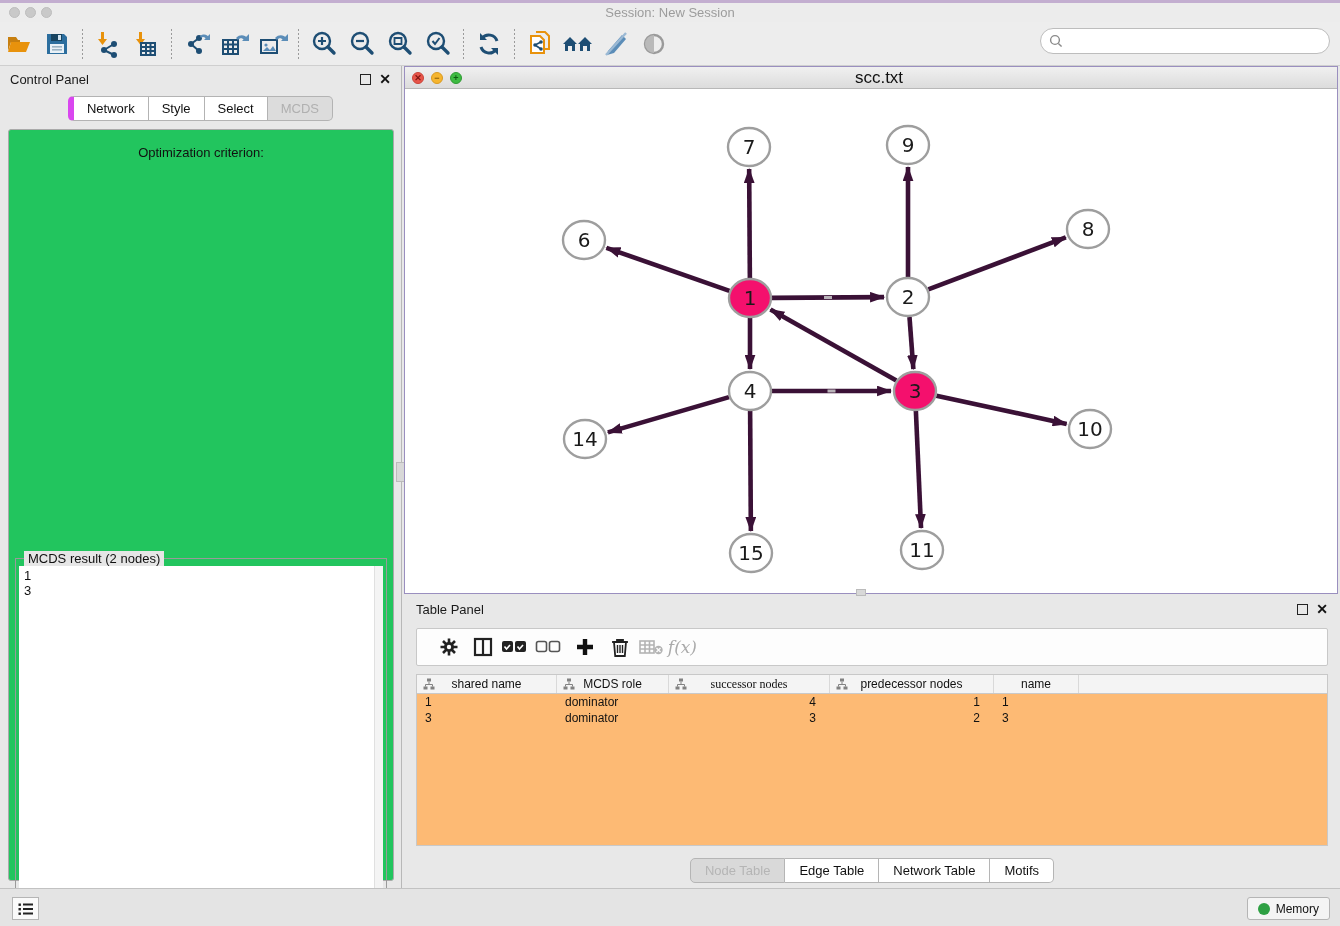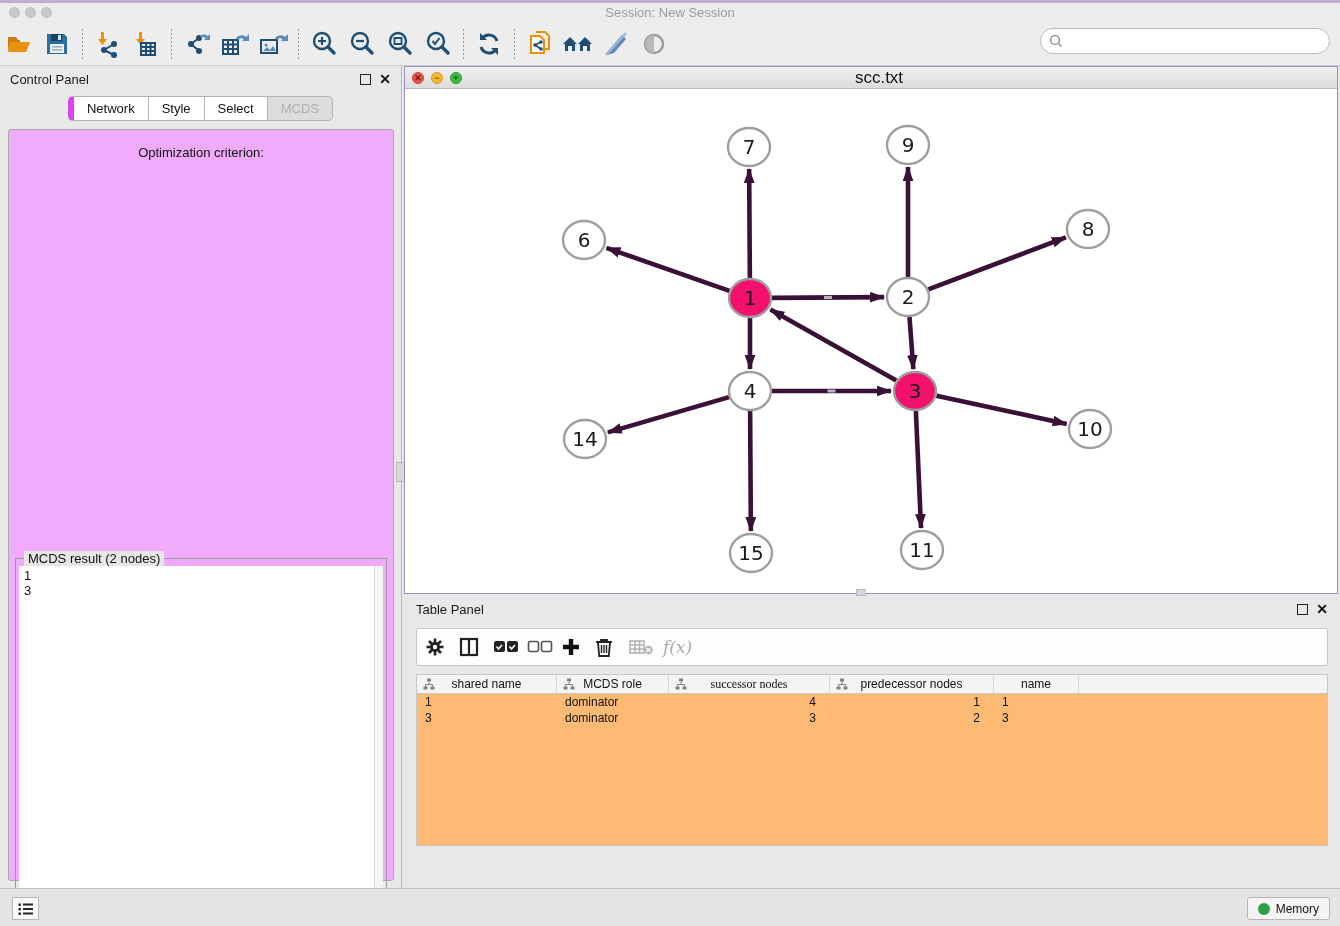--- a/index.html
+++ b/index.html
@@ -29,21 +29,21 @@
   .panel-hdr-btns { margin-left:auto; display:flex; align-items:center; gap:8px; }
   .float-btn { width:11px; height:11px; border:1.5px solid #222; background:transparent; cursor:pointer; }
   .close-btn { font-size:14px; font-weight:bold; color:#111; line-height:11px; cursor:pointer; }
 
   .cp-tabs { position:absolute; left:0; top:30px; width:100%; display:flex; justify-content:center; }
   .cp-tab { font-size:13px; padding:4px 13px; background:#fff; border:1px solid #b3b3b3; border-left:none; color:#111; cursor:pointer; }
   .cp-tab:first-child { border-left:6px solid #d946ef; border-radius:5px 0 0 5px; }
   .cp-tab:last-child { border-radius:0 5px 5px 0; }
   .cp-tab.selected { background:#dcdcdc; color:#b0b0b0; }
 
-  .cp-content { position:absolute; left:8px; top:63px; width:386px; height:752px; border:1px solid #aaa; border-radius:3px; background:#f0abfc; }
+  .cp-content { position:absolute; left:8px; top:63px; width:386px; height:752px; border:1px solid #aaa; border-radius:3px; background:#22c55e; }
   .opt-label { position:absolute; left:0; top:15px; width:100%; text-align:center; font-size:13px; color:#111; }
   .criterion-select { position:absolute; left:36px; top:38px; width:310px; height:24px; background:#fff; border:1px solid #a9a9a9; border-radius:4px; display:flex; align-items:center; font-size:13px; padding-left:10px; cursor:pointer; }
   .select-arrows { margin-left:auto; margin-right:8px; font-size:9px; line-height:8px; color:#333; text-align:center; }
   .cp-buttons { position:absolute; left:0; top:71px; width:100%; display:flex; justify-content:center; gap:14px; }
   .cp-btn { font-size:13px; color:#111; background:#fff; border:1px solid #a9a9a9; border-radius:4px; padding:3px 16px; cursor:pointer; }
 
   .result-group { position:absolute; left:6px; top:428px; width:372px; height:378px; border:1px solid #9a9a9a; }
   .result-title { position:absolute; left:8px; top:-8px; background:#e6e6e6; padding:0 4px; font-size:13px; color:#111; }
   .result-text { position:absolute; left:3px; top:7px; right:12px; bottom:3px; background:#fff; font-size:13px; color:#111; padding:2px 0 0 5px; white-space:pre; overflow:hidden; }
   .result-scrollbar { position:absolute; top:7px; right:3px; bottom:3px; width:9px; background:#f4f4f4; border-left:1px solid #e0e0e0; }
@@ -59,21 +59,21 @@
   .tl-red { background:#e8554a; border:1px solid #c94439; color:#7e1410; }
   .tl-yellow { background:#f6b52e; border:1px solid #d99a22; color:#8a5d07; }
   .tl-green { background:#3dbb41; border:1px solid #2f9a33; color:#0d5c10; }
   .net-title { position:absolute; left:16px; right:0; text-align:center; font-size:17px; color:#111; }
   .graph-canvas { width:932px; height:504px; display:block; background:#fff; }
 
   
   .table-panel { left:404px; top:596px; width:936px; height:292px; background:#e8e8e8; }
   .tp-header { height:26px; display:flex; align-items:center; padding:0 12px; }
   .tp-toolbar { position:absolute; left:12px; top:32px; width:912px; height:38px; background:#fdfdfd; border:1px solid #c8c8c8; border-radius:2px; display:flex; align-items:center; padding-left:8px; }
-  .tpt-btn { width:34px; height:30px; display:flex; align-items:center; justify-content:flex-start; cursor:pointer; }
+  .tpt-btn { width:34px; height:30px; display:flex; align-items:center; justify-content:flex-end; cursor:pointer; }
   .fx-label { font-family:"DejaVu Serif", serif; font-style:italic; font-size:17px; color:#aaa; }
 
   .node-table { position:absolute; left:12px; top:78px; width:912px; height:172px; background:#fdba74; border:1px solid #c8c8c8; overflow:hidden; }
   .nt-header { display:flex; height:19px; background:#f4f4f4; border-bottom:1px solid #c9c9c9; }
   .nt-hcell { position:relative; display:flex; align-items:center; justify-content:center; font-size:12px; color:#111; border-right:1px solid #d9d9d9; cursor:pointer; }
   .nt-hcell .tree-ic { position:absolute; left:6px; top:3px; }
   .nt-row { display:flex; height:16px; }
   .nt-cell { font-size:12px; color:#111; padding:1px 8px 0 8px; overflow:hidden; white-space:nowrap; }
   .nt-cell.num { text-align:right; padding-right:14px; }
 
@@ -446,20 +446,26 @@
         <div class="nt-row">
           <div class="nt-cell" style="width: 140px;">3</div>
           <div class="nt-cell" style="width: 112px;">dominator</div>
           <div class="nt-cell num" style="width: 161px;">3</div>
           <div class="nt-cell num" style="width: 164px;">2</div>
           <div class="nt-cell" style="width: 85px;">3</div>
         </div>
       </div>
   </div>
 
+  <div class="tp-tabs">
+      <div class="tp-tab selected">Node Table</div>
+      <div class="tp-tab">Edge Table</div>
+      <div class="tp-tab">Network Table</div>
+      <div class="tp-tab">Motifs</div>
+    </div>
 </div>
 
 <div class="abs statusbar">
   <div class="status-list-btn">
     <svg width="16" height="14" viewBox="0 0 16 14">
         <g stroke="#222" stroke-width="2">
           <path d="M5 2.5h10M5 7h10M5 11.5h10"></path>
         </g>
         <rect x="0.5" y="1.5" width="2.4" height="2.4" fill="#222"></rect>
         <rect x="0.5" y="6" width="2.4" height="2.4" fill="#222"></rect>

